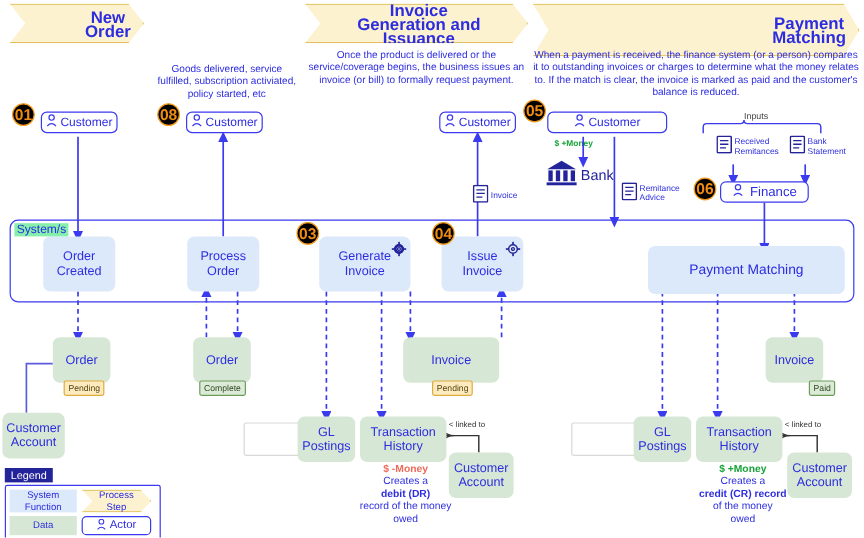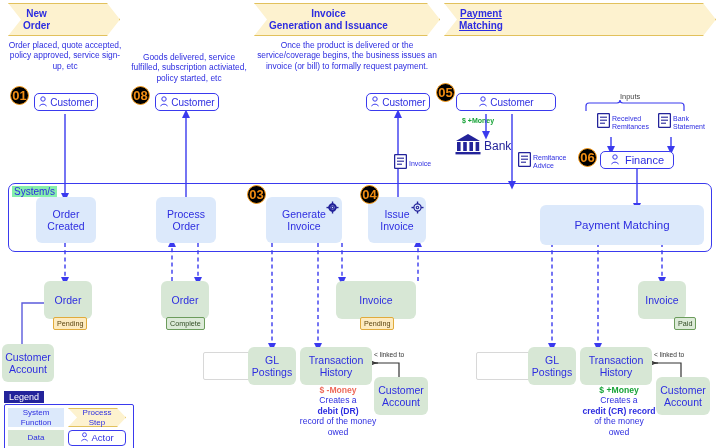--- a/index.html
+++ b/index.html
@@ -8,22 +8,22 @@
     background:#ffffff;
     font-family:"Liberation Sans","DejaVu Sans",sans-serif;
     color:#2a2ae0;
   }
   #stage{position:absolute;left:0;top:0;width:720px;height:448px;}
   .abs{position:absolute;box-sizing:border-box;}
 
   
   .chev{
     background:#fdf2cf;border:1px solid #e2c15c;color:#2d2de0;
-    display:flex;align-items:center;justify-content:flex-start;text-align:center;
-    font-size:10px;line-height:12px;font-weight:600;
+    display:flex;align-items:center;justify-content:flex-end;text-align:center;
+    font-size:14px;line-height:12px;font-weight:600;
     clip-path:polygon(0 0, calc(100% - 13px) 0, 100% 50%, calc(100% - 13px) 100%, 0 100%, 13px 50%);
     padding-left:14px;padding-right:10px;
   }
   .chev-desc{
     color:#2d2de0;font-size:8.4px;line-height:10.4px;text-align:center;
   }
 
   
   .num{
     width:19px;height:19px;border-radius:50%;border:1.6px solid #f59b1c;
@@ -164,38 +164,38 @@
     <path d="M652,363 L681,363 L681,377" fill="none" stroke="#333" stroke-width="1.2"></path>
     <path d="M652,363 L658,363" fill="none" stroke="#333" stroke-width="1.2" marker-start="url(#ahk)"></path>
   </svg>
 
   <div class="abs chev" style="left:8px;top:3px;width:112px;height:33px;">
     <div>
       <div>New</div>
       <div>Order</div>
     </div>
   </div>
-  <div class="abs chev-desc" style="left:6px;top:40px;width:118px;">Order placed, quote accepted, policy approved, service sign-up, etc</div>
 
   <div class="abs chev-desc" style="left:128px;top:40px;width:122px;margin-top:12px;">Goods delivered, service fulfilled, subscription activiated, policy started, etc</div>
 
   <div class="abs chev" style="left:254px;top:3px;width:186px;height:33px;">
     <div>
       <div>Invoice</div>
       <div>Generation and Issuance</div>
     </div>
   </div>
   <div class="abs chev-desc" style="left:252px;top:40px;width:190px;">Once the product is delivered or the service/coverage begins, the business issues an invoice (or bill) to formally request payment.</div>
 
-  <div class="abs chev" style="left:444px;top:3px;width:272px;height:33px;text-decoration:underline;">
+  <div class="abs chev" style="left:444px;top:3px;width:272px;height:44px;">
     <div>
       <div>Payment</div>
       <div>Matching</div>
     </div>
   </div>
+  <div class="abs chev-desc" style="left:444px;top:40px;width:272px;">When a payment is received, the finance system (or a person) compares it to outstanding invoices or charges to determine what the money relates to. If the match is clear, the invoice is marked as paid and the customer's balance is reduced.</div>
 
   <div class="abs num" style="left:10px;top:86px;">01</div>
   <div class="abs num" style="left:131px;top:86px;">08</div>
   <div class="abs num" style="left:247px;top:185px;">03</div>
   <div class="abs num" style="left:360px;top:185px;">04</div>
   <div class="abs num" style="left:436px;top:83px;">05</div>
   <div class="abs num" style="left:578px;top:148px;">06</div>
 
   <div class="abs actor" style="left:34px;top:93px;width:64px;height:18px;">
     <span>
@@ -350,21 +350,21 @@
           <circle cx="8" cy="8" r="4.4" fill="none" stroke="#23239a" stroke-width="1.5"></circle>
           <circle cx="8" cy="8" r="1.5" fill="none" stroke="#23239a" stroke-width="1.3"></circle>
           <rect x="7.2" y="0.6" width="1.7" height="3" fill="#23239a"></rect>
           <rect x="7.2" y="12.4" width="1.7" height="3" fill="#23239a"></rect>
           <rect x="0.6" y="7.2" width="3" height="1.7" fill="#23239a"></rect>
           <rect x="12.4" y="7.2" width="3" height="1.7" fill="#23239a"></rect>
         </svg>
     </span>
   </div>
 
-  <div class="abs sysfn" style="left:368px;top:197px;width:58px;height:46px;">
+  <div class="abs sysfn" style="left:368px;top:197px;width:68px;height:46px;">
     <div>
       <div>Issue</div>
       <div>Invoice</div>
     </div>
     <span class="abs" style="right:2px;top:4px;">
       <svg width="13" height="13" viewBox="0 0 16 16">
           <circle cx="8" cy="8" r="4.4" fill="none" stroke="#23239a" stroke-width="1.5"></circle>
           <circle cx="8" cy="8" r="1.5" fill="none" stroke="#23239a" stroke-width="1.3"></circle>
           <rect x="7.2" y="0.6" width="1.7" height="3" fill="#23239a"></rect>
           <rect x="7.2" y="12.4" width="1.7" height="3" fill="#23239a"></rect>

